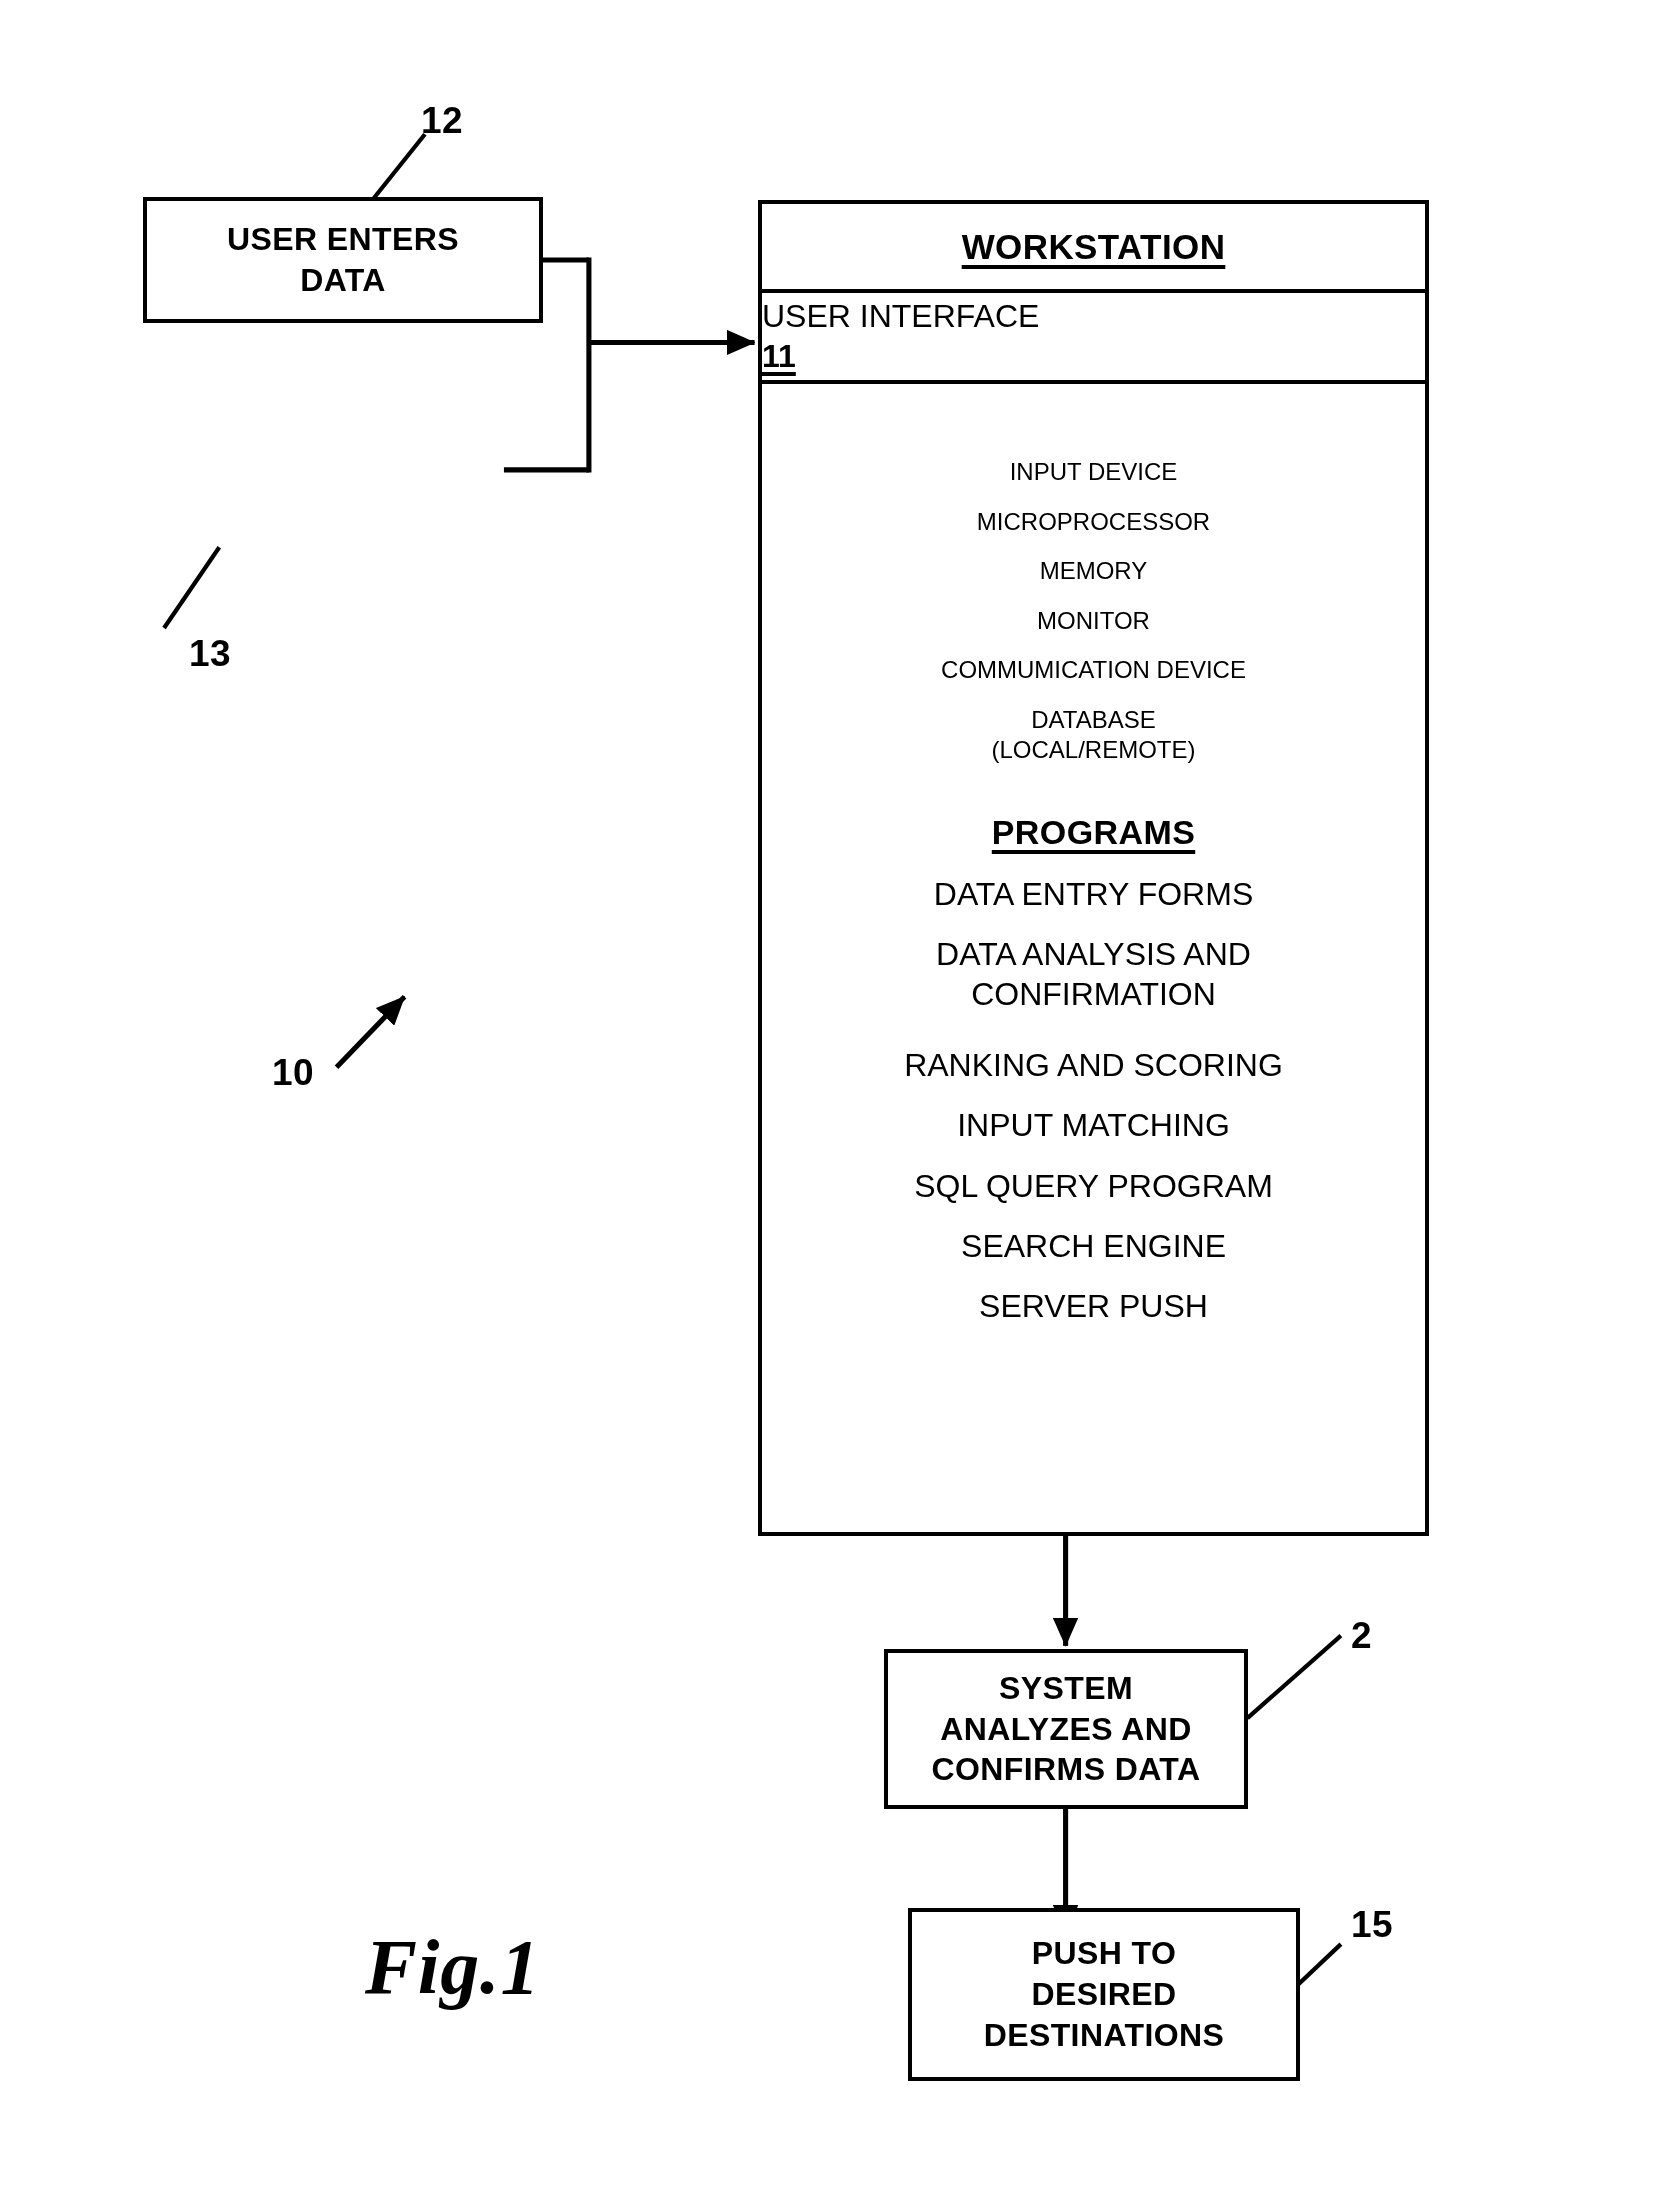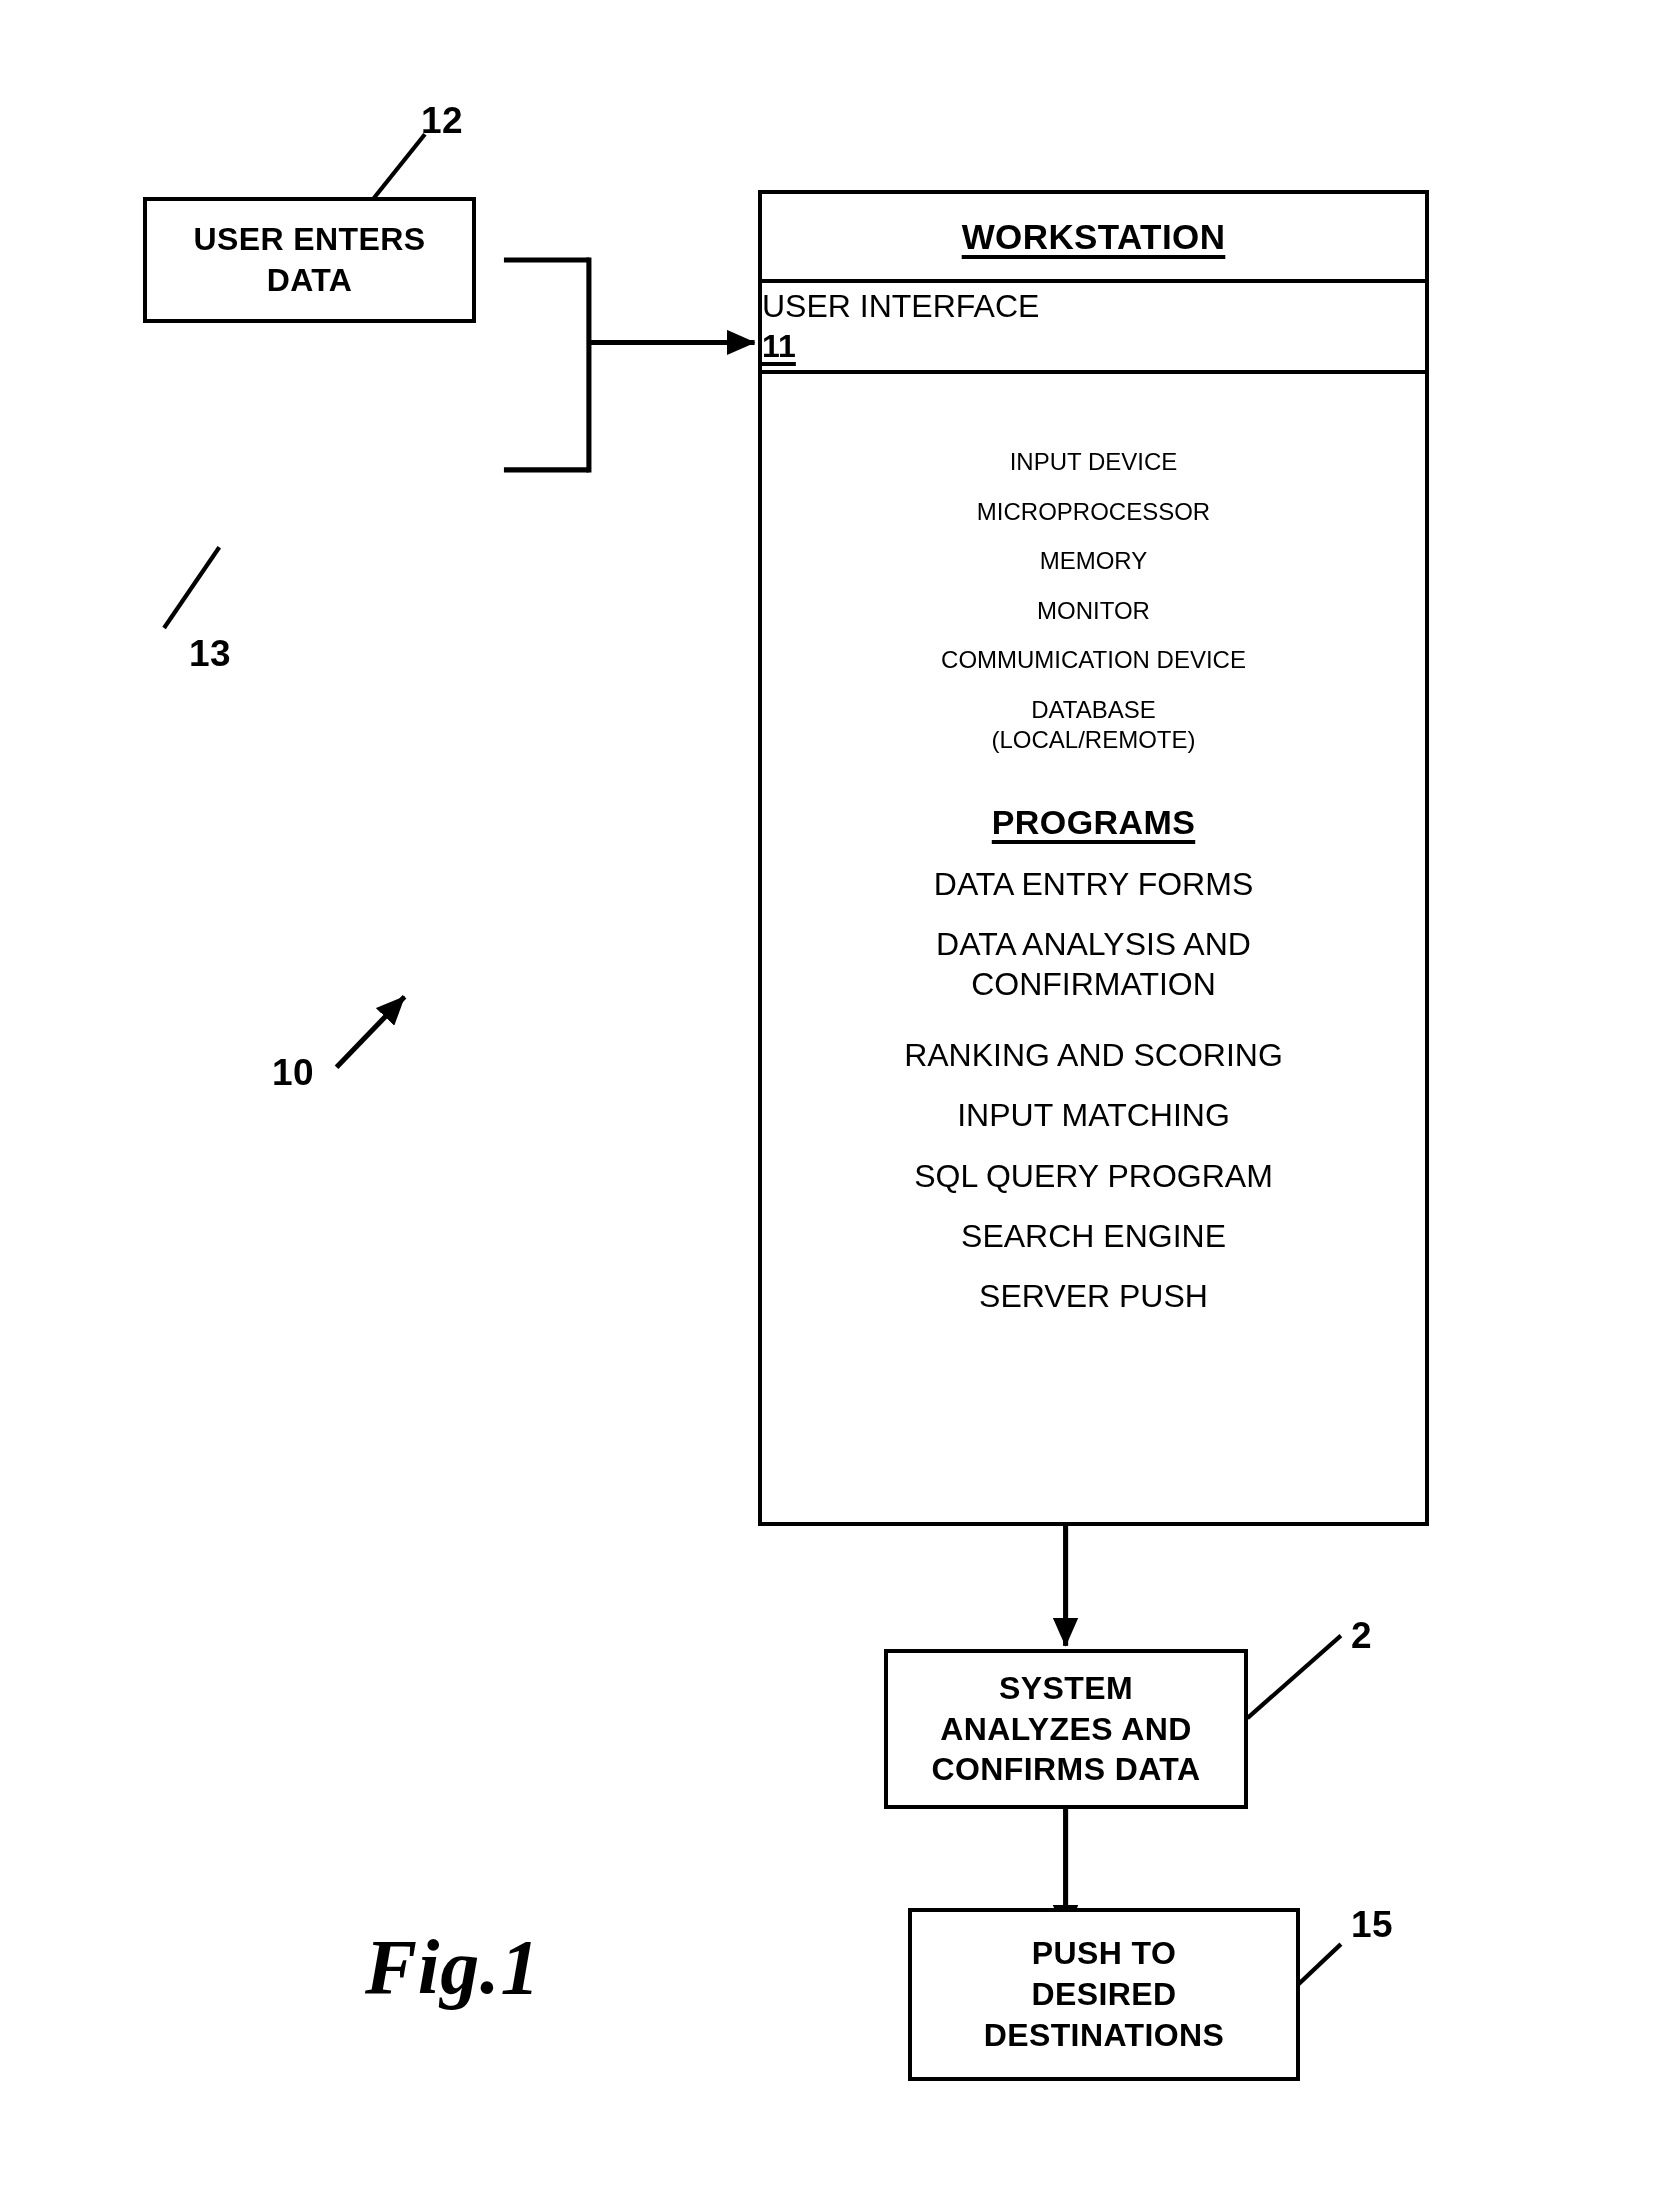--- a/index.html
+++ b/index.html
@@ -32,28 +32,28 @@
   }
   .box .line {
     font-size: 32px;
     font-weight: bold;
     letter-spacing: 0.4px;
     line-height: 1.28;
     white-space: nowrap;
   }
 
   
-  #box-user-enters-data { left: 143px; top: 197px; width: 333px; height: 126px; }
+  #box-user-enters-data { left: 143px; top: 197px; width: 400px; height: 126px; }
   #box-user-defines-sites { left: 143px; top: 393px; width: 361px; height: 155px; }
 
   
   #workstation {
     position: absolute;
     left: 758px;
-    top: 190px;
+    top: 200px;
     width: 671px;
     height: 1336px;
     box-sizing: border-box;
     border: 4.2px solid #000;
     background: #fff;
   }
   #ws-title-cell {
     position: absolute;
     left: 0; top: 0; right: 0;
     height: 89px;

